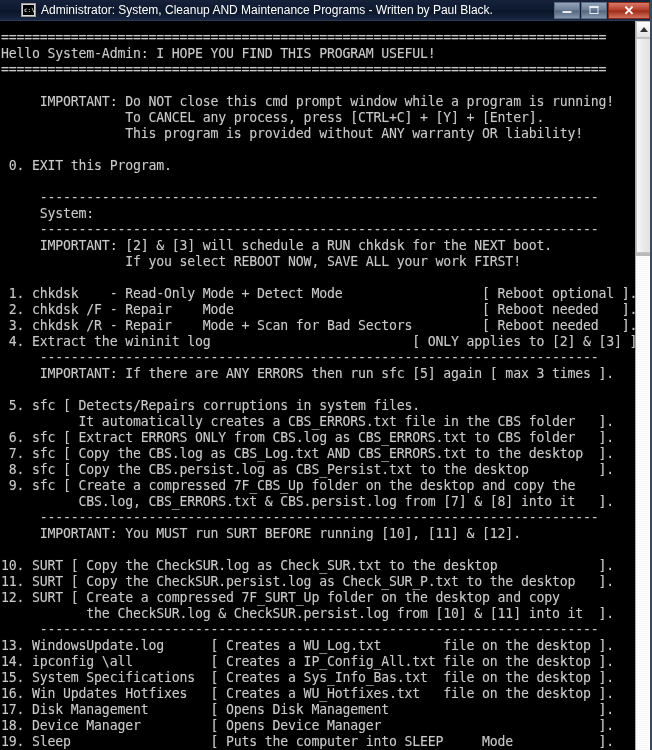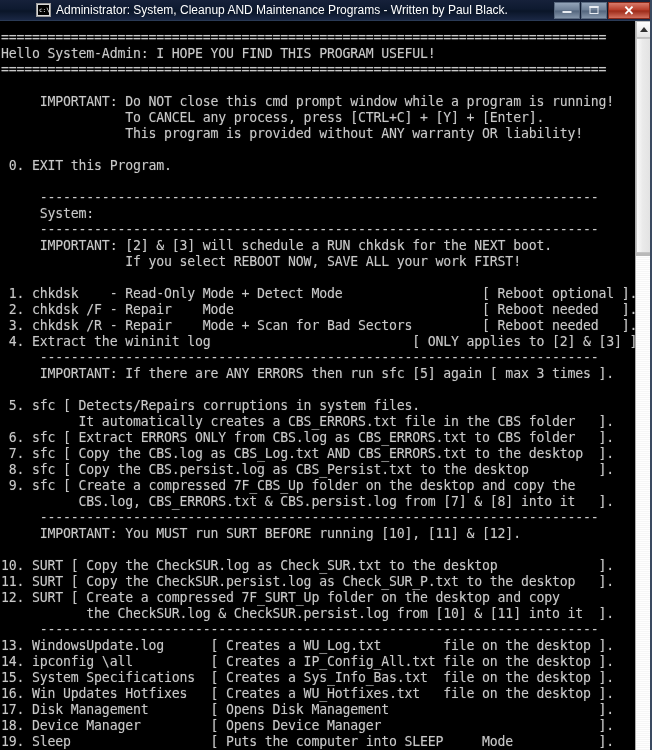--- a/index.html
+++ b/index.html
@@ -30,22 +30,21 @@
     display: flex;
     align-items: center;
     border-bottom: 1px solid #2a3a55;
     box-sizing: border-box;
   }
   #titlebar-left {
     display: flex;
     align-items: flex-end;
     flex: 1 1 auto;
     min-width: 0;
-    padding-left: 3px;
-    margin-left: 33px;
+    padding-left: 21px;
   }
   .cmd-icon {
     width: 15px;
     height: 14px;
     background: #d8d8d8;
     border: 1px solid #9a9a9a;
     position: relative;
     flex: 0 0 auto;
     margin-right: 5px;
     box-sizing: border-box;

